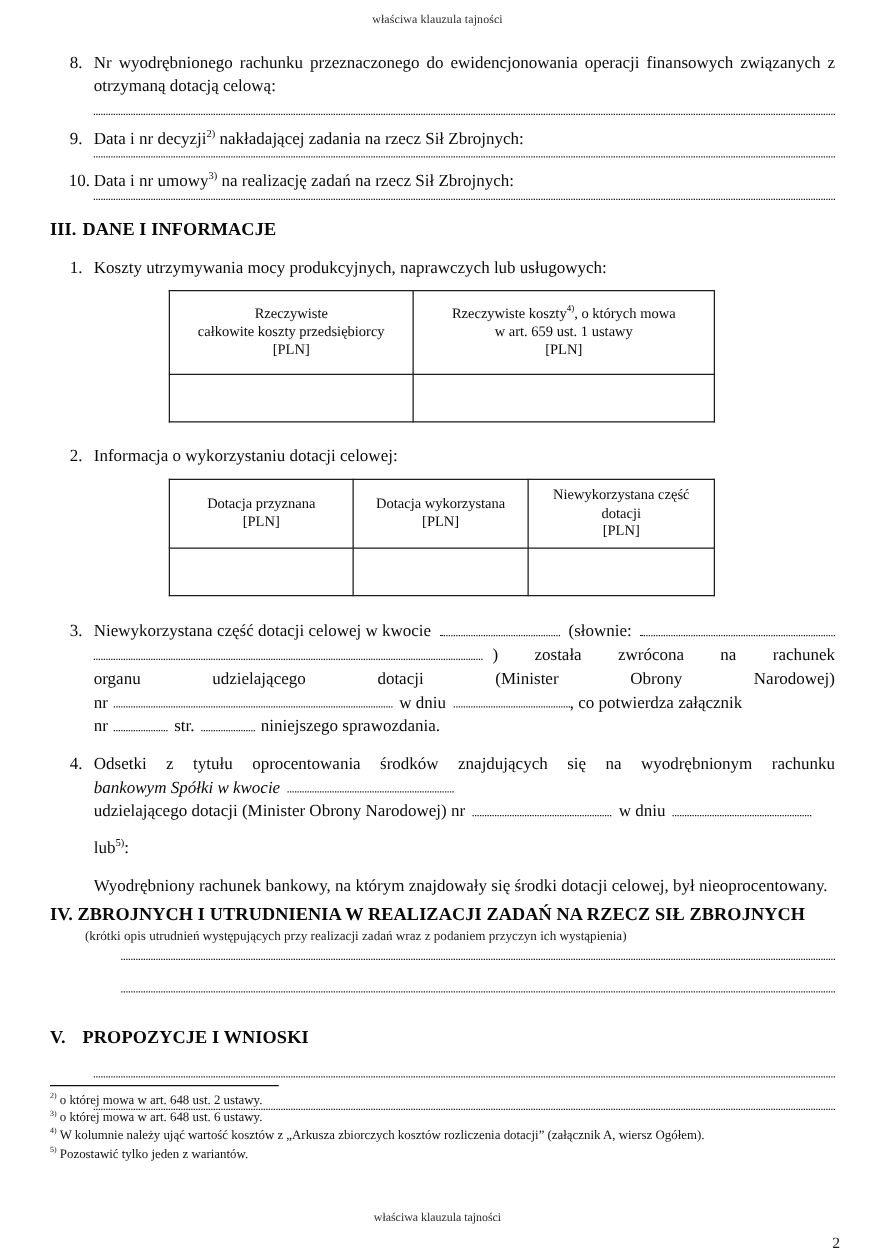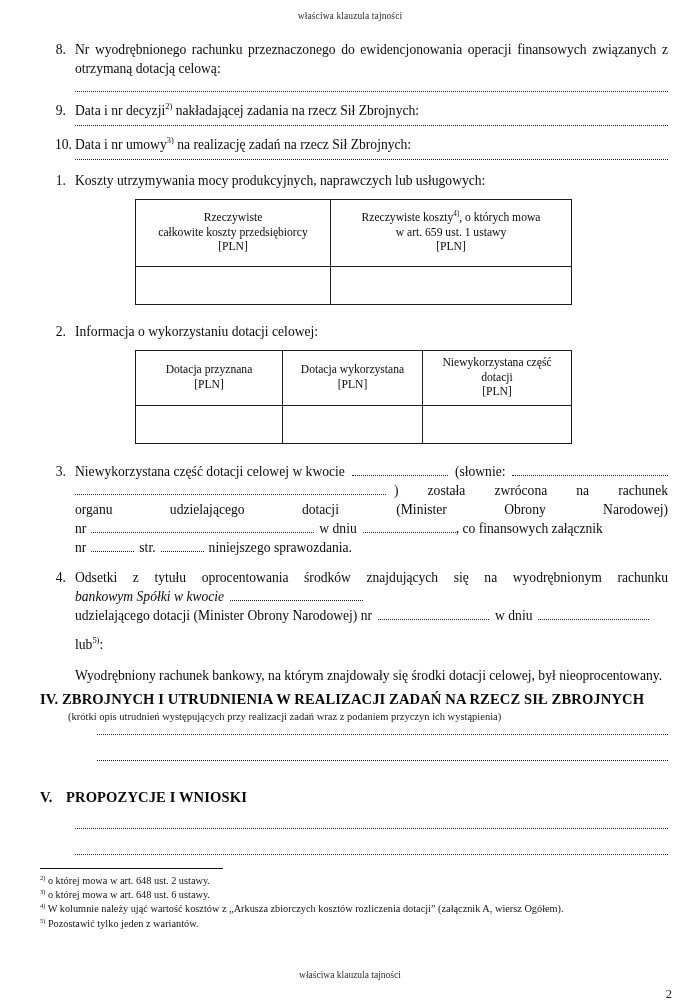--- a/index.html
+++ b/index.html
@@ -183,20 +183,24 @@
       <div class="body"><span>Data i nr decyzji</span><sup>2)</sup><span> nakładającej zadania na rzecz Sił Zbrojnych:</span></div>
     </div>
     <div class="dots dotline" style="margin-left:35px;width:593px;margin-top:5px;margin-bottom:9px;"></div>
 
     <div class="numitem">
       <div class="num gut-32" style="margin-right:3px;">10.</div>
       <div class="body"><span>Data i nr umowy</span><sup>3)</sup><span> na realizację zadań na rzecz Sił Zbrojnych:</span></div>
     </div>
     <div class="dots dotline" style="margin-left:35px;width:593px;margin-top:5px;margin-bottom:9px;"></div>
 
+    <div class="sec-head" style="margin-top:16px;">
+      <span class="rn rn-iii">III.</span>
+      <span>DANE I INFORMACJE</span>
+    </div>
 
     <div class="numitem" style="margin-top:11px;">
       <div class="num gut-26">1.</div>
       <div class="body">Koszty utrzymywania mocy produkcyjnych, naprawczych lub usługowych:</div>
     </div>
 
     <div class="tbl-wrap" style="margin-top:9px;padding-left:95px;">
       <table class="form-tbl" style="width:437px;">
         <tbody>
             <tr>
@@ -262,21 +266,21 @@
         <div style="display:flex;align-items:baseline;white-space:nowrap;">
           <span class="dot-inline" style="width:311px;"></span>
           <span style="flex:1;text-align:justify;text-align-last:justify;white-space:normal;padding-left:8px;">) została zwrócona na rachunek</span>
         </div>
         <div style="text-align:justify;text-align-last:justify;">organu udzielającego dotacji (Minister Obrony Narodowej)</div>
         <div style="display:flex;align-items:baseline;white-space:nowrap;">
           <span>nr</span>
           <span class="dot-inline" style="width:223px;margin:0 5px;"></span>
           <span>w dniu</span>
           <span class="dot-inline" style="width:93px;margin-left:6px;"></span>
-          <span>, co finansowych załącznik</span>
+          <span>, co potwierdza załącznik</span>
         </div>
         <div style="display:flex;align-items:baseline;white-space:nowrap;">
           <span>nr</span>
           <span class="dot-inline" style="width:43px;margin:0 5px;"></span>
           <span>str.</span>
           <span class="dot-inline" style="width:43px;margin:0 5px;"></span>
           <span>niniejszego sprawozdania.</span>
         </div>
       </div>
     </div>

